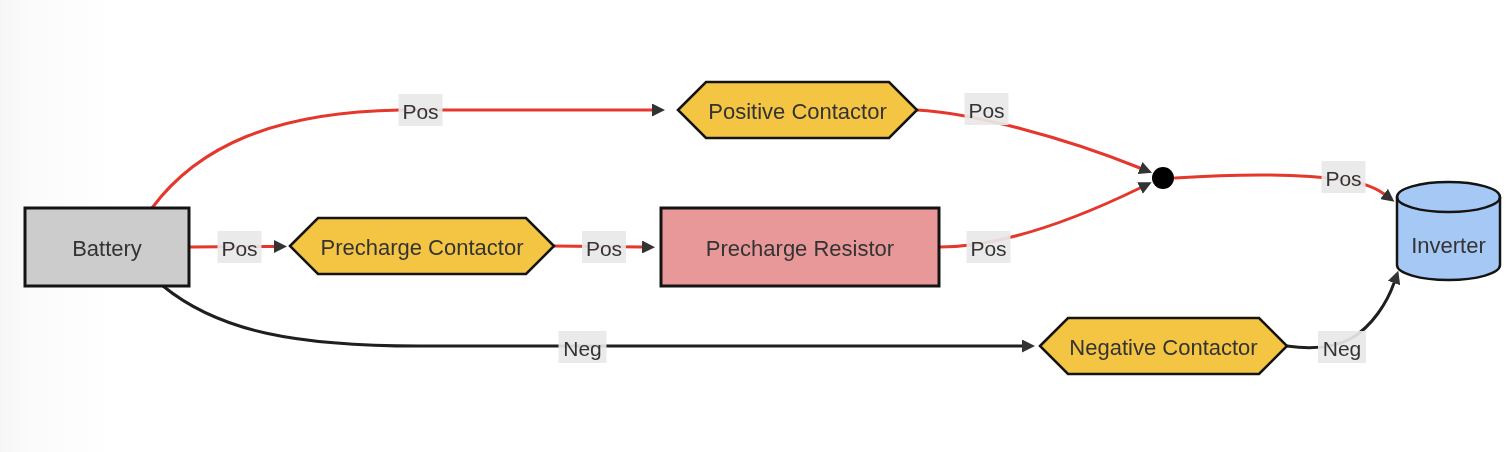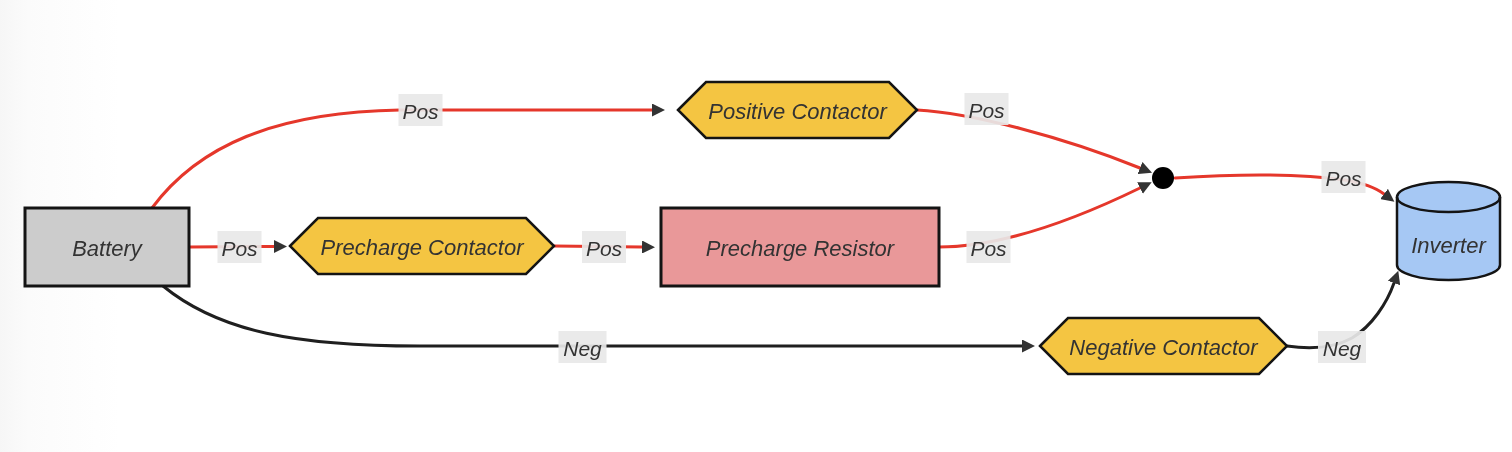--- a/index.html
+++ b/index.html
@@ -7,21 +7,20 @@
     padding: 0;
     background: #ffffff;
     font-family: "Liberation Sans", "DejaVu Sans", sans-serif;
   }
   .stage {
     position: relative;
     width: 1512px;
     height: 452px;
     background: linear-gradient(to right, #f6f6f6 0px, #fbfbfb 28px, #ffffff 120px);
     overflow: hidden;
-    font-style: italic;
   }
   svg { display: block; }
 
   
   .edge {
     fill: none;
     stroke-width: 3;
     stroke-linecap: round;
   }
   .edge-pos { stroke: var(--pos_edge, #e5372b); }

